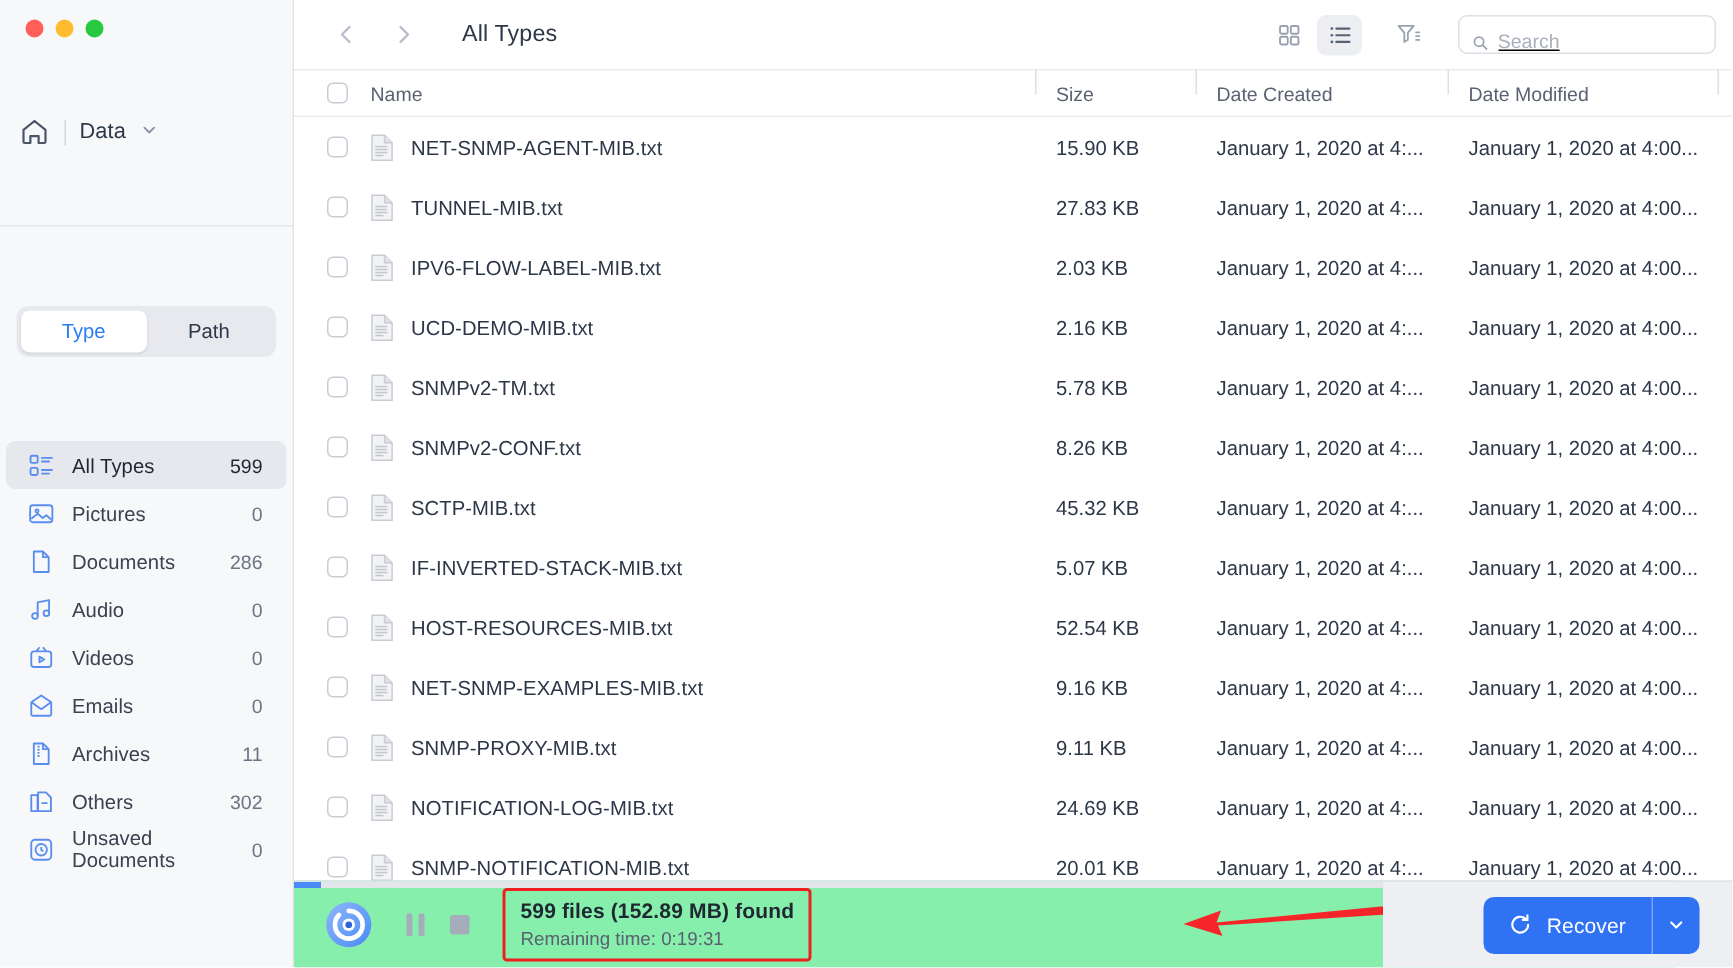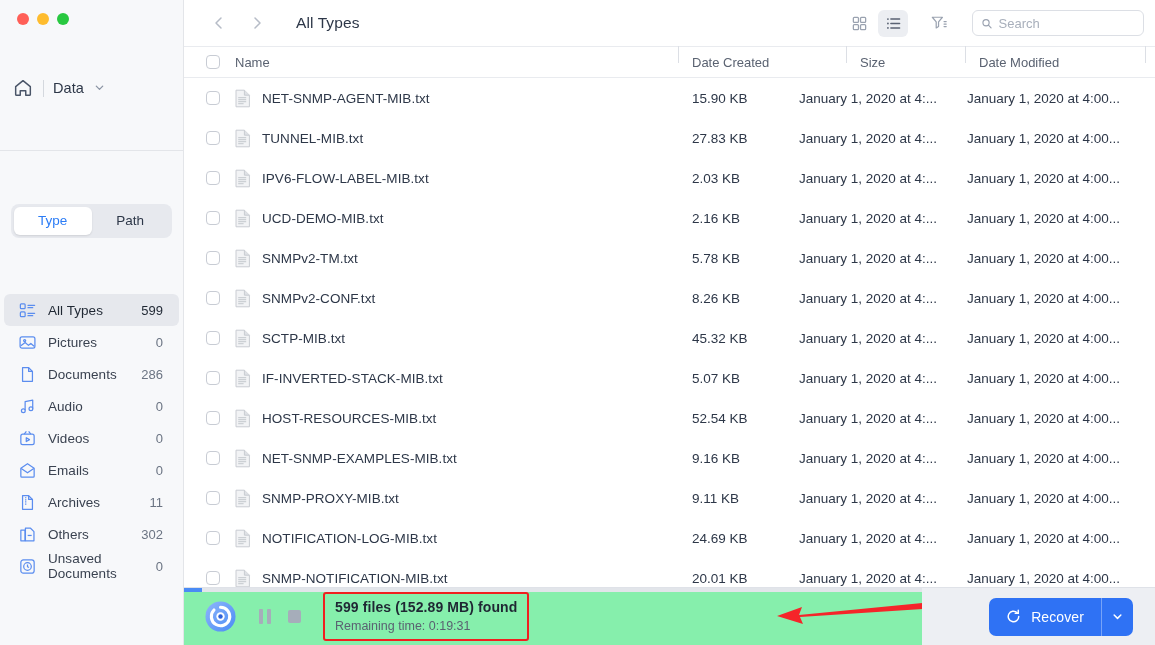--- a/index.html
+++ b/index.html
@@ -74,43 +74,43 @@
   .page-title { font-size: 15.5px; color: #2d3748; margin-left: 26px; letter-spacing: .1px; }
   .tb-spacer { flex: 1; }
   .iconbtn {
     width: 30px; height: 27px; display: flex; align-items: center;
     justify-content: center; border-radius: 6px; color: #9aa2b0; margin-right: 4px;
   }
   .iconbtn.active { background: #eceef2; color: #596273; }
   .iconbtn.filter { margin-left: 12px; margin-right: 18px; color: #9aa2b0; }
   .search {
     width: 172px; height: 26px; border: 1px solid #dcdfe5;
-    border-radius: 6px; display: flex; align-items: center;
-    padding: 0 8px; gap: 6px; background: #fff;
+    border-radius: 6px; display: flex; align-items: flex-end;
+    padding: 0 8px; gap: 6px; background: #fff; text-decoration: underline;
   }
   .search svg { color: #9aa2b0; }
   .search input {
     border: 0; outline: 0; font-size: 13px; color: #2d3748;
     font-family: "Liberation Sans", sans-serif; width: 100%; background: transparent;
   }
   .search input::placeholder { color: #a8afbb; }
 
   
   .thead {
     height: 31px; display: flex; align-items: center;
     border-bottom: 1px solid #e9ebef; font-size: 13px; color: #5a6271;
     padding-left: 22px; position: relative;
   }
   .th { position: relative; display: flex; align-items: center; height: 46px; }
   .th .vline { position: absolute; left: 0; top: 7px; width: 1px; height: 17px; background: #dcdfe5; }
   .th span { padding-left: 0; }
   .col-name { width: 443px; }
   .col-size { width: 107px; padding-left: 14px; }
   .col-dc   { width: 168px; padding-left: 14px; }
-  .col-dm   { width: 180px; padding-left: 14px; margin-left: 12px; }
+  .col-dm   { width: 180px; padding-left: 14px; }
   .col-end  { width: 10px; }
   .chk {
     width: 14px; height: 14px; border: 1px solid #c8ccd4;
     border-radius: 4px; background: #fff; flex: 0 0 14px; margin-right: 15px;
   }
 
   .tbody { flex: 1; overflow: hidden; position: relative; }
   .row {
     height: 40px; display: flex; align-items: center;
     padding-left: 22px; font-size: 13.5px; color: #2d3748;
@@ -352,27 +352,27 @@
         </svg>
         <input type="text" placeholder="Search" style="">
       </div>
     </div>
 
     <div class="thead">
       <span class="chk"></span>
       <span class="th col-name">
         <span>Name</span>
       </span>
+      <span class="th col-size">
+        <span class="vline"></span>
+        <span>Size</span>
+      </span>
       <span class="th col-dc">
         <span class="vline"></span>
         <span>Date Created</span>
-      </span>
-      <span class="th col-size">
-        <span class="vline"></span>
-        <span>Size</span>
       </span>
       <span class="th col-dm">
         <span class="vline"></span>
         <span>Date Modified</span>
       </span>
       <span class="th col-end">
         <span class="vline"></span>
       </span>
     </div>
 

